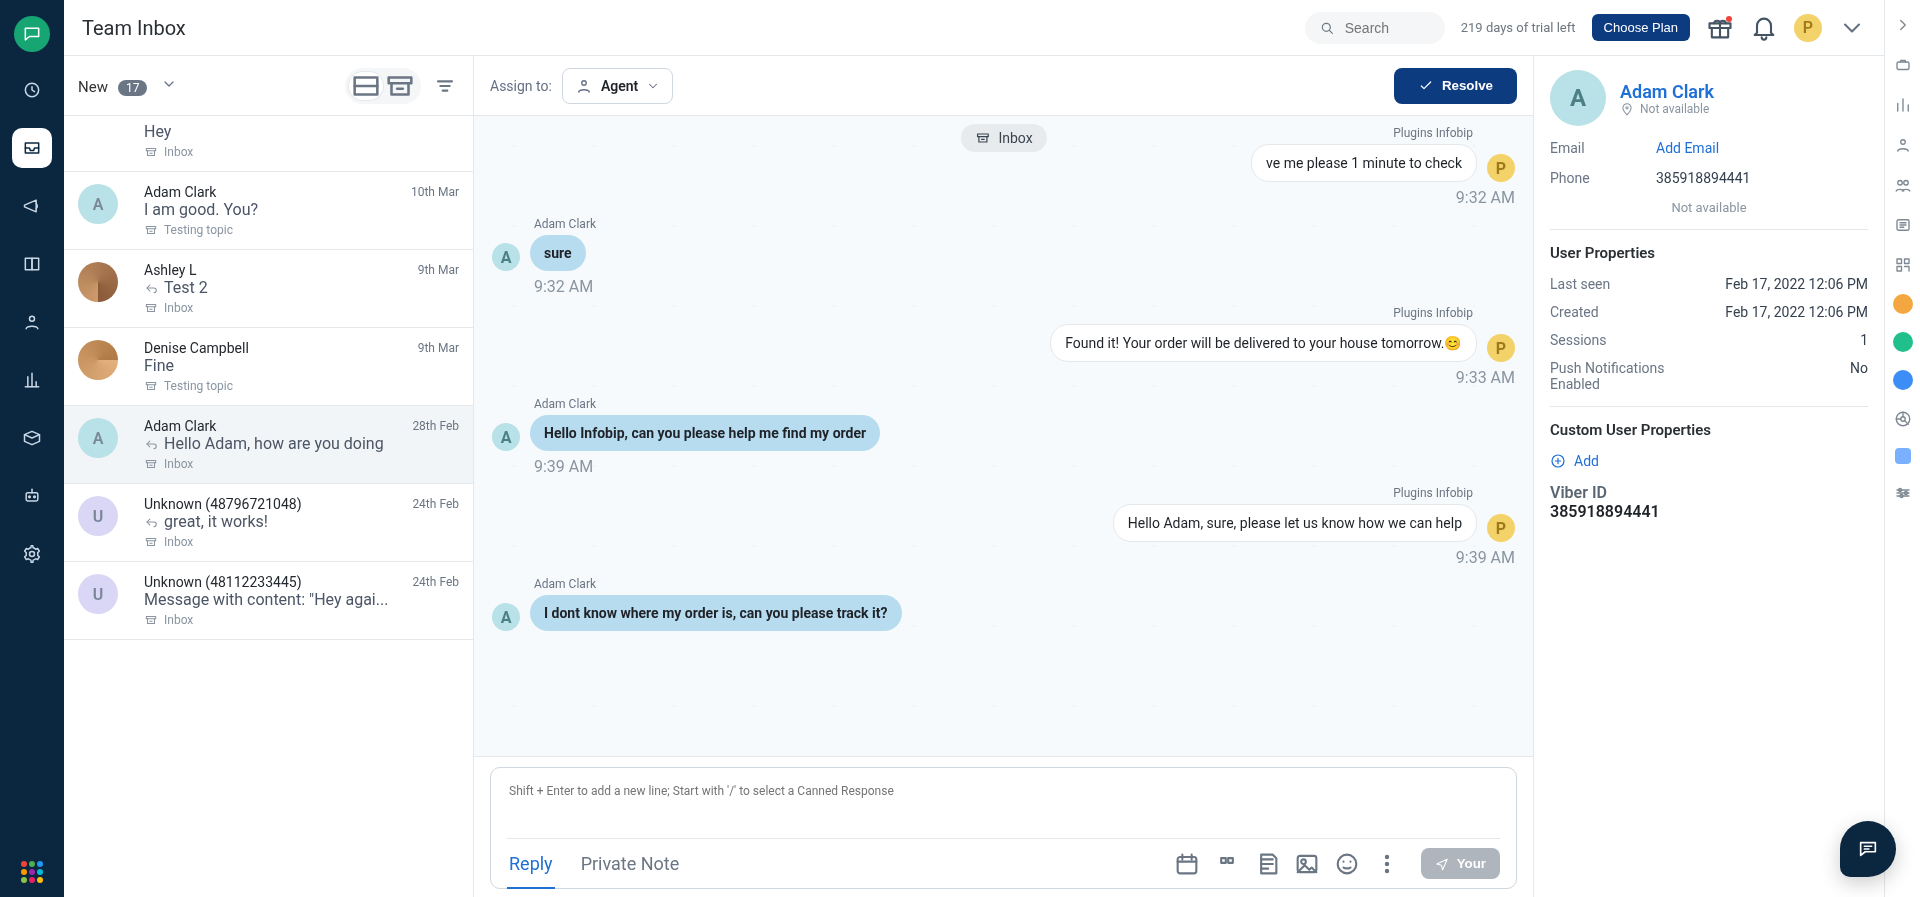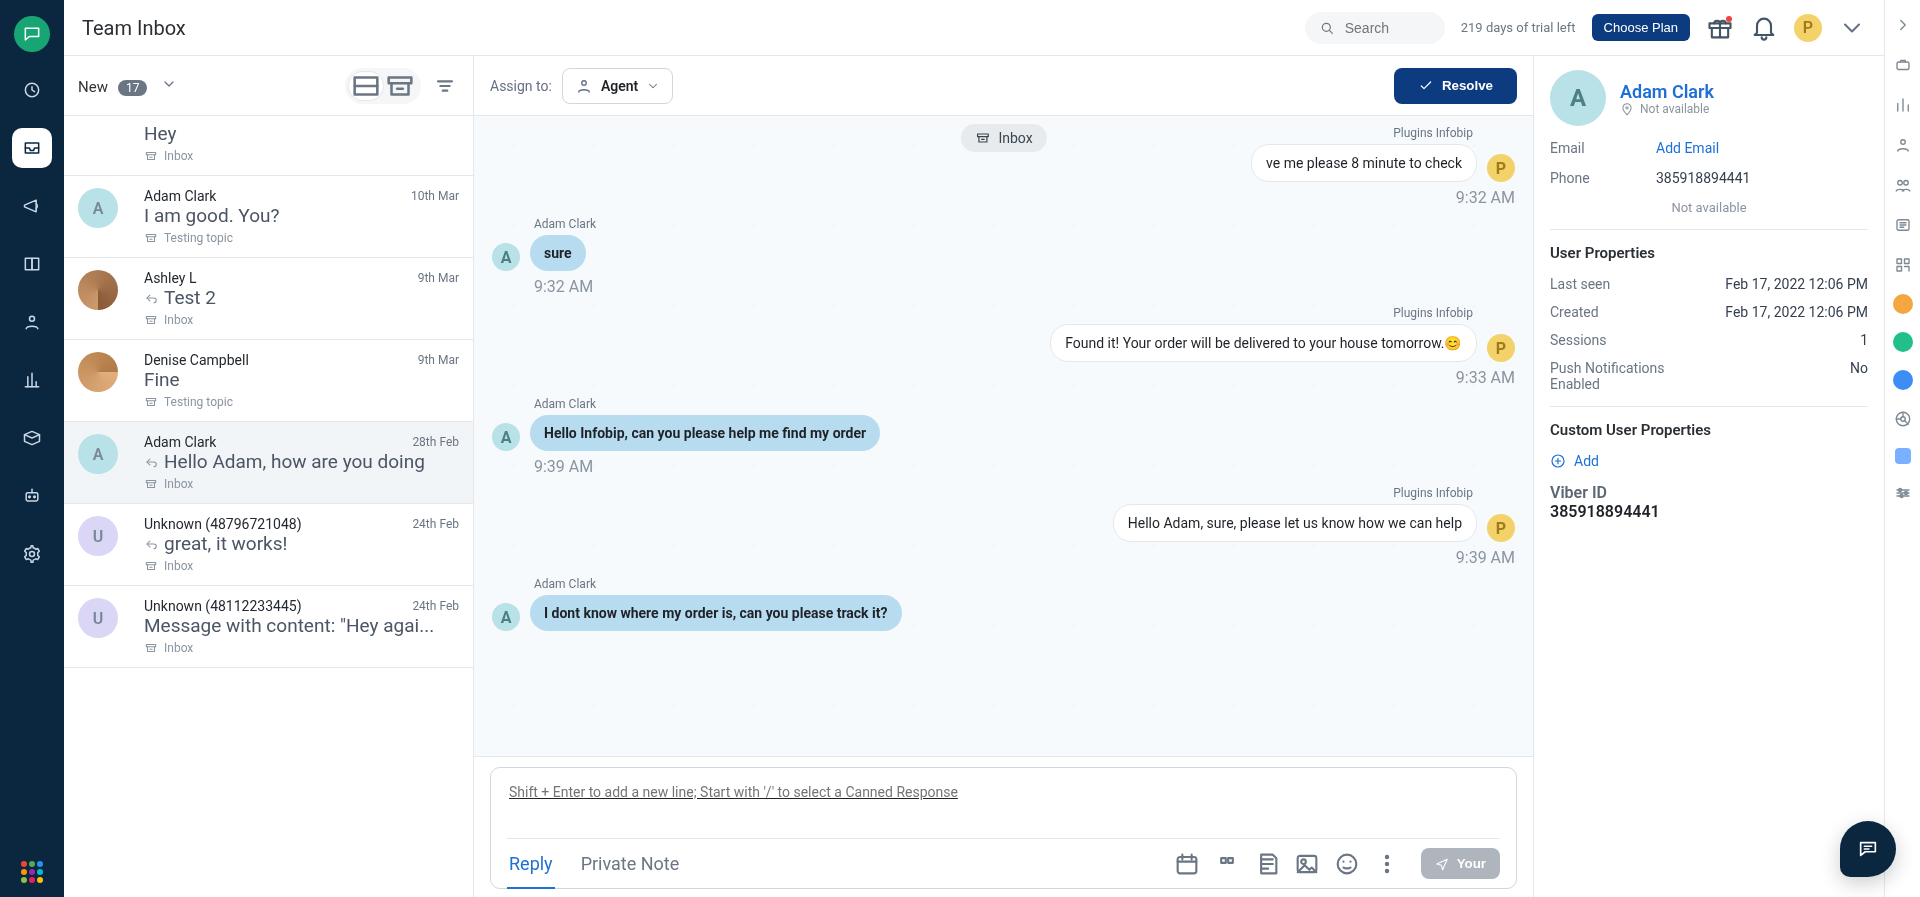--- a/index.html
+++ b/index.html
@@ -77,21 +77,21 @@
   .seg .opt.active { background:#fff; box-shadow: 0 0 0 1px var(--line); }
   .filter { width: 28px; height: 28px; display:inline-flex; align-items:center; justify-content:center; color:#6b7684; cursor:pointer; }
 
   .conv-list { overflow-y: hidden; height: calc(100% - 60px); }
   .conv { display:grid; grid-template-columns: 56px 1fr; gap: 10px; padding: 12px 14px; border-bottom:1px solid var(--line); cursor:pointer; }
   .conv.sel { background:#f2f5f7; }
   .conv .avatar { width:40px; height:40px; border-radius:50%; display:flex; align-items:center; justify-content:center; font-weight:600; color:#7a8796; }
   .conv .row1 { display:flex; align-items:center; gap:8px; }
   .conv .name { color:#24292f; font-size:14px; }
   .conv .date { margin-left:auto; color:#6b7684; font-size:12px; }
-  .conv .preview { color:#4b5565; font-size:19px; display:flex; align-items:center; gap:6px; }
+  .conv .preview { color:#4b5565; font-size:16px; display:flex; align-items:center; gap:6px; }
   .conv .channel { display:flex; align-items:center; gap:6px; color:#8a95a1; font-size:12px; margin-top:4px; }
   .reply-arrow { width:14px; height:14px; color:#8a95a1; }
   .archive-icon { width:14px; height:14px; color:#8a95a1; }
 
   
   .chat-header { display:flex; align-items:center; gap:12px; padding: 10px 16px; border-bottom: 1px solid var(--line); height: 60px; }
   .assign { display:flex; align-items:center; gap:10px; }
   .assign .label { color:#667085; font-size:14px; }
   .assign .select { display:flex; align-items:center; gap:8px; border:1px solid var(--line-strong); border-radius: 8px; padding: 8px 12px; font-size: 14px; font-weight: 600; cursor:pointer; }
   .assign .select .glyph { width:18px; height:18px; color:#667085; }
@@ -114,21 +114,21 @@
   .small-avatar { width:28px; height:28px; border-radius:50%; display:flex; align-items:center; justify-content:center; font-weight:700; }
   .bubble { max-width: 520px; padding:10px 14px; border-radius: 18px; font-size:14px; }
   .bubble.in { background: var(--msg-in); color:#1f2328;font-weight:bold; }
   .bubble.out { background: var(--msg-out); border:1px solid var(--msg-out-border); color:#1f2328; }
   .time { font-size:16px; color:#8a95a1; margin-top:6px; }
   .time.right { text-align:right; }
   .time.left { text-align:left; margin-left:42px; }
 
   .composer { border-top:1px solid var(--line); padding: 10px 16px 8px; }
   .editor-area { border:1px solid var(--line-strong); border-radius: 10px; padding: 14px 16px 8px; }
-  .editor-area textarea { width:100%; border:none; outline:none; resize:none; height: 44px; font-family:inherit; font-size:14px; color:var(--text); background:transparent;text-decoration:underline; }
+  .editor-area textarea { width:100%; border:none; outline:none; resize:none; height: 44px; font-family:inherit; font-size:12px; color:var(--text); background:transparent; }
   .tabs { display:flex; gap: 24px; margin: 8px 0 0; border-top:1px solid var(--line); padding-top:8px; align-items:center; }
   .tabs .tab { font-size:18px; color:#6b7684; cursor:pointer; padding: 6px 2px; }
   .tabs .tab.active { color: var(--link); position:relative; }
   .tabs .tab.active::after { content:""; position:absolute; left:0; right:0; bottom:-9px; height:2px; background: var(--link); }
   .editor-tools { margin-left:auto; display:flex; align-items:center; gap:12px; color:#6b7684; }
   .editor-tools .icon-sm { width:28px; height:28px; display:inline-flex; align-items:center; justify-content:center; border-radius:6px; cursor:pointer; }
   .send-btn { margin-left:8px; display:inline-flex; align-items:center; gap:8px; background:#aeb5bc; color:#fff; border:none; padding: 8px 14px; border-radius:8px; font-weight:600; cursor:pointer; }
 
   
   .profile { padding: 14px 16px; display:flex; flex-direction:column; gap: 14px; height:100%; overflow:hidden; }
@@ -515,21 +515,21 @@
                   <rect x="4" y="6" width="16" height="4"></rect>
                   <path d="M6 10v8h12v-8"></path>
                   <path d="M10 14h4"></path>
                 </svg>
               <span>Inbox</span>
             </div>
             <div id="messages" style="margin-top: -14px;">
                 <div class="bubble-row right">
                   <div class="name-mini" style="text-align: right;">Plugins Infobip</div>
                   <div class="row-wrap">
-                    <div class="bubble out">ve me please 8 minute to check</div>
+                    <div class="bubble out">ve me please 1 minute to check</div>
                     <div class="small-avatar bg-p">P</div>
                   </div>
                   <div class="time right">9:32 AM</div>
                 </div>
                 <div class="bubble-row left">
                   <div class="name-mini">Adam Clark</div>
                   <div class="row-wrap">
                     <div class="small-avatar bg-a">A</div>
                     <div class="bubble in">sure</div>
                   </div>

